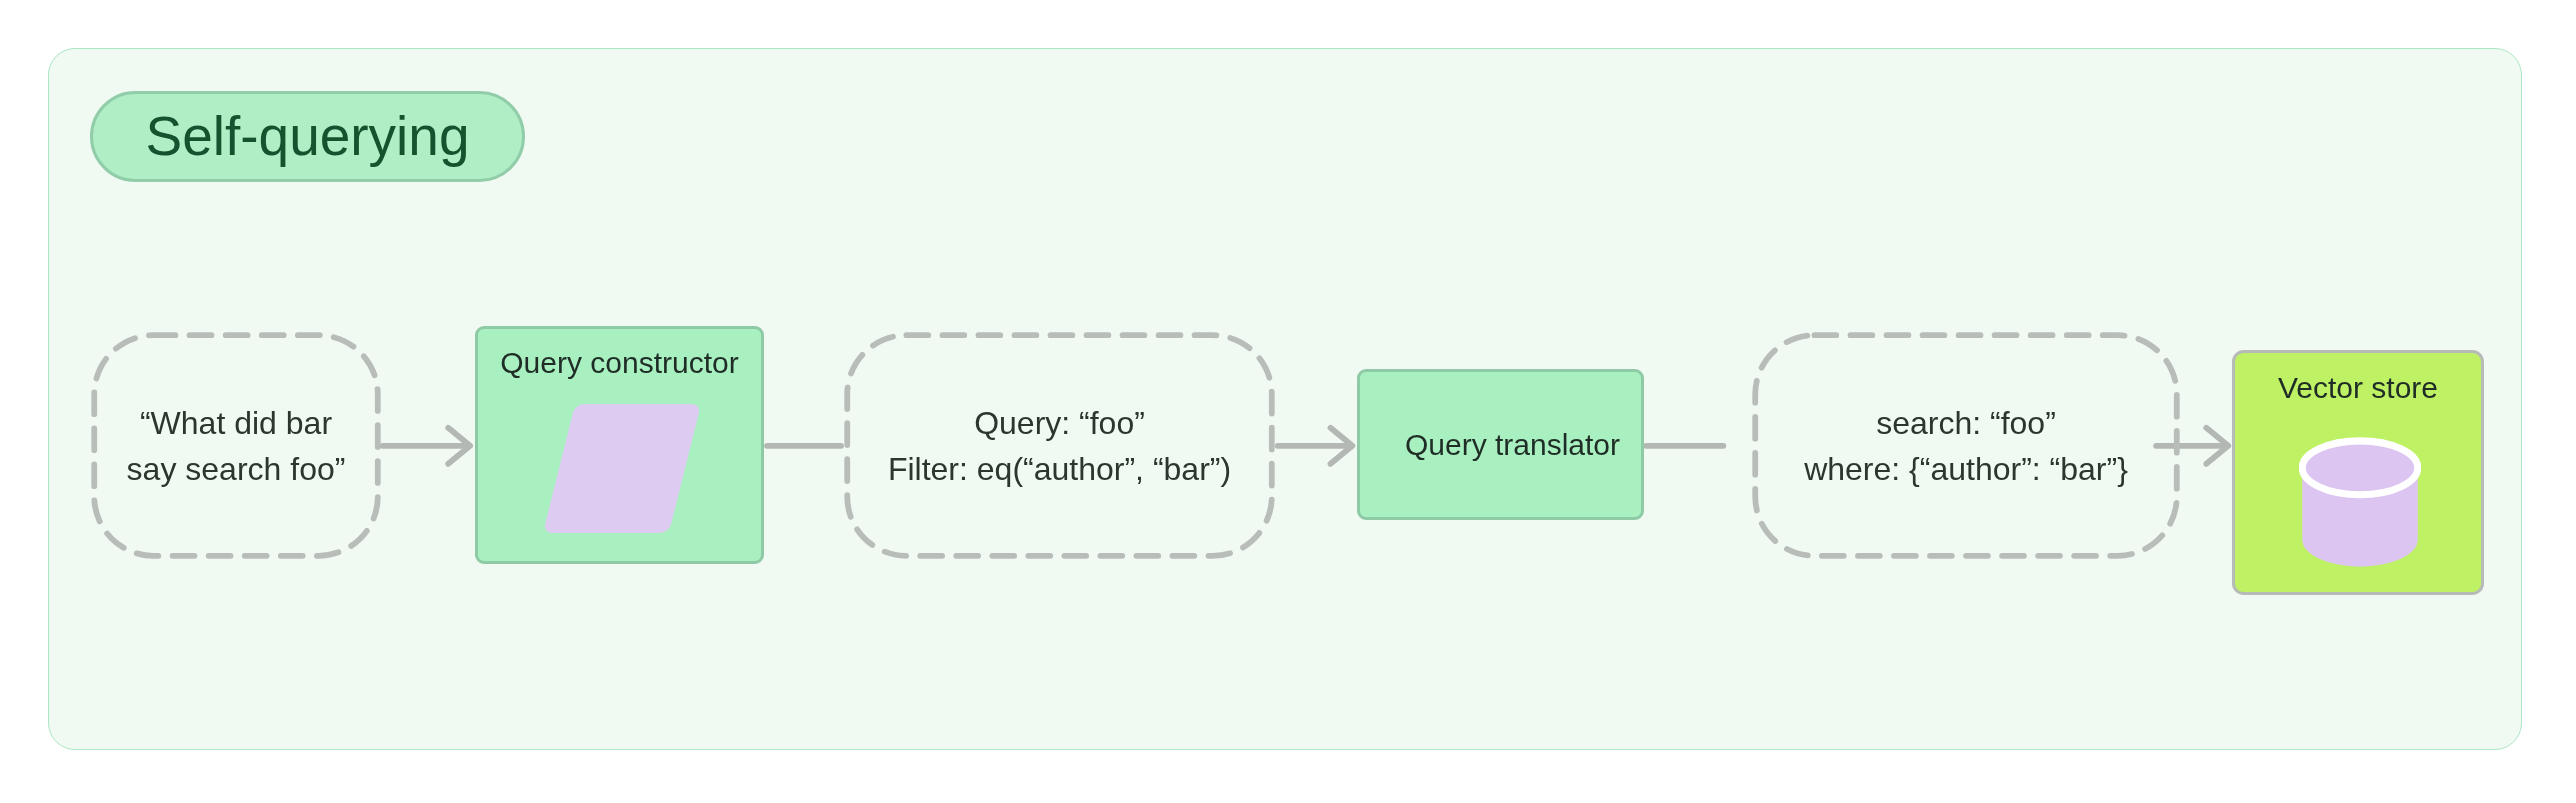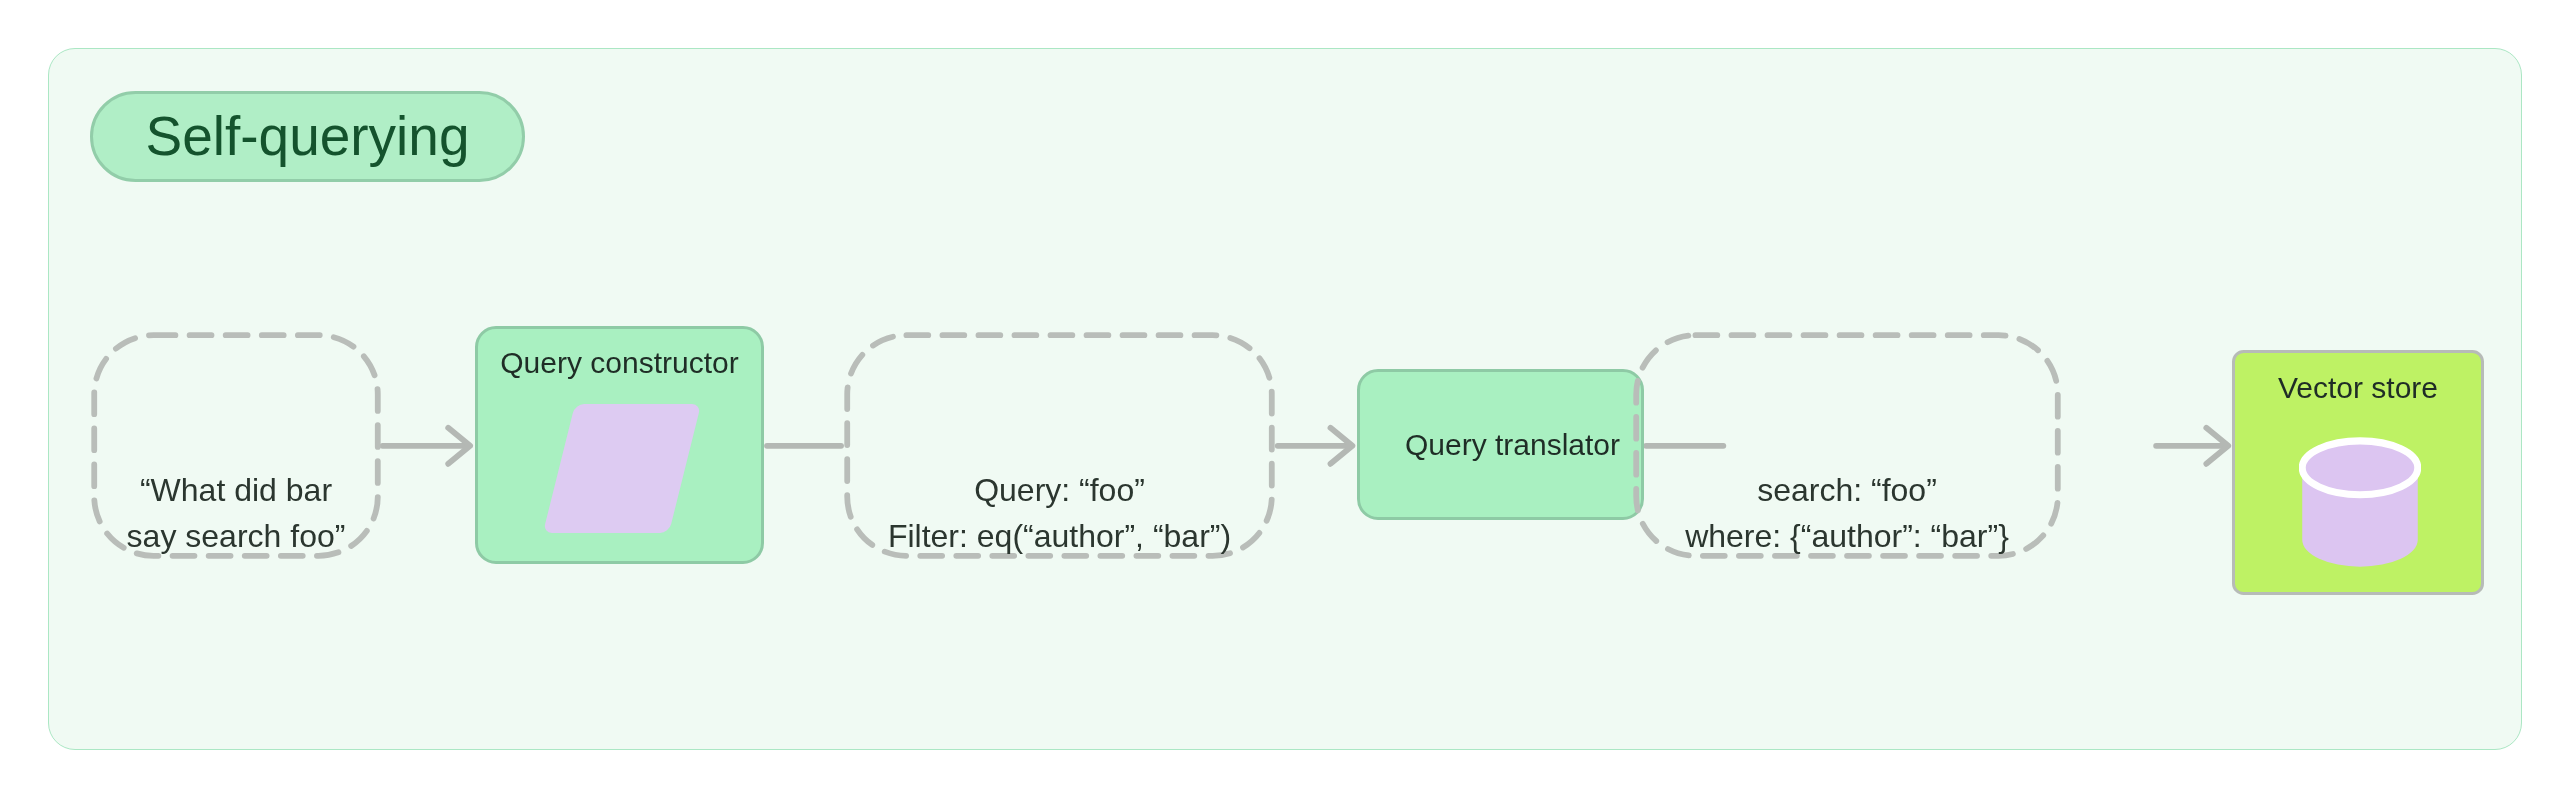--- a/index.html
+++ b/index.html
@@ -23,48 +23,48 @@
     background:#b0eec6;border:3.2px solid #92cda9;border-radius:46px;
     box-sizing:border-box;display:flex;align-items:center;justify-content:center;
   }
   .title-badge span{
     font-size:55px;line-height:1;color:#14532d;letter-spacing:0;
   }
 
   
   .node{position:absolute;box-sizing:border-box;}
   .dashed-node{
-    display:flex;flex-direction:column;align-items:center;justify-content:flex-end;
+    display:flex;flex-direction:column;align-items:center;justify-content:center;
     text-align:center;font-size:32px;line-height:46px;color:#2b362f;
   }
   .dashed-node .dash-border{position:absolute;inset:0;width:100%;height:100%;}
   .dashed-node span{position:relative;z-index:2;white-space:nowrap;}
 
   .green-node{
-    background:#a9f0c1;border:3.9px solid #8ecaa5;border-radius:21px;
+    background:#a9f0c1;border:3.9px solid #8ecaa5;border-radius:9px;
     text-align:center;font-size:30px;color:#1f2d26;
   }
 
   
   .n-input{left:91px;top:332px;width:290px;height:227px;}
   
   .n-qc{left:475px;top:326px;width:289px;height:238px;}
   .n-qc .label{display:block;margin-top:16.7px;white-space:nowrap;}
   .parallelogram{
     position:absolute;left:81px;top:75px;width:126px;height:129px;
     background:#ddcbf2;border-radius:9px;transform:skewX(-14deg);
   }
   
   .n-query{left:844px;top:332px;width:431px;height:227px;}
   
   .n-qt{left:1357px;top:369px;width:287px;height:151px;
         display:flex;align-items:center;justify-content:center;padding-left:24px;}
   .n-qt .label{white-space:nowrap;}
   
-  .n-search{left:1633px;top:332px;width:428px;height:227px;}
+  .n-search{left:1752px;top:332px;width:428px;height:227px;}
   
   .n-vs{
     left:2232px;top:322px;width:252px;height:245px;
     background:#bef264;border:3.9px solid #b7bbb7;border-radius:11.6px;
     text-align:center;font-size:30px;color:#1f2d26;margin-top:28px;
   }
   .n-vs .label{display:block;margin-top:18px;white-space:nowrap;}
   .db-icon{position:absolute;left:64px;top:84px;}
 
   

